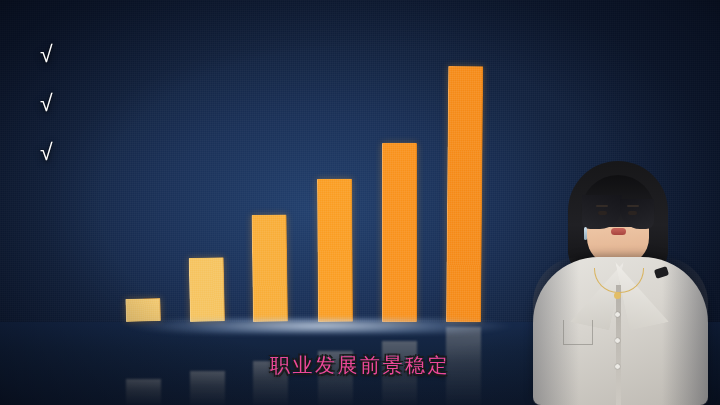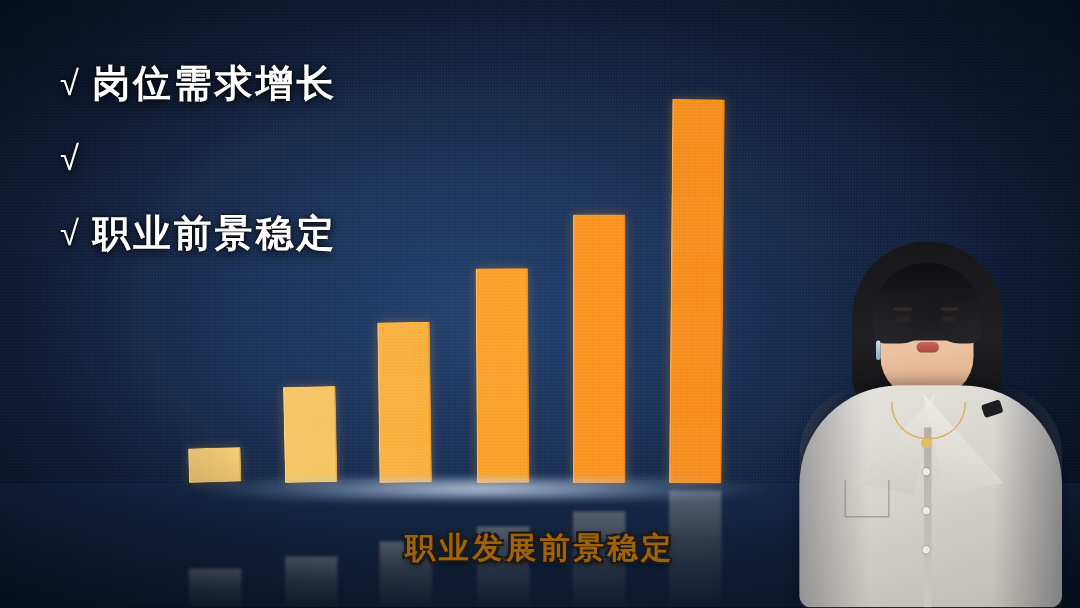--- a/index.html
+++ b/index.html
@@ -77,22 +77,22 @@
   }
   .bullet .tick{
     font-size:23px;font-weight:400;
     letter-spacing:0;
     transform:translateY(-1px);
   }
   
   .caption{
     position:absolute;left:0;right:0;top:352px;
     text-align:center;
-    color:#a16207;
-    font-size:20px;font-weight:700;letter-spacing:2.5px;
+    color:#ec4899;
+    font-size:20px;font-weight:400;letter-spacing:2.5px;
     text-shadow:
       -1.6px -1.6px 0 #1a1a1a, 1.6px -1.6px 0 #1a1a1a,
       -1.6px 1.6px 0 #1a1a1a, 1.6px 1.6px 0 #1a1a1a,
       0 2px 4px rgba(0,0,0,.9);
   }
   
   .presenter{position:absolute;right:0;bottom:0;width:205px;height:290px;}
   .p-torso{
     position:absolute;left:18px;bottom:0;width:175px;height:148px;
     background:linear-gradient(160deg,#e7e5e0 0%,#d9d6d0 40%,#bdb9b2 100%);
@@ -216,28 +216,26 @@
     <div class="bar" style="left:382px;width:35px;height:179px;background-color:#f9911b;"></div>
     <div class="bar" style="left:446px;width:35px;height:256px;background-color:#f58a17;transform:rotate(0.5deg);transform-origin:bottom left;"></div>
   </div>
 
   <div class="floor-glow"></div>
   <div class="bg-vignette"></div>
 
   <div class="bullets">
     <div class="bullet">
       <span class="tick">√</span>
-      <span>岗位需求增长</span>
     </div>
     <div class="bullet">
       <span class="tick">√</span>
     </div>
     <div class="bullet">
       <span class="tick">√</span>
-      <span>职业前景稳定</span>
     </div>
   </div>
 
   <div class="caption">职业发展前景稳定</div>
 
   <div class="presenter">
     <div class="p-hairback"></div>
     <div class="p-neck"></div>
     <div class="p-face"></div>
     <div class="p-hairtop"></div>

